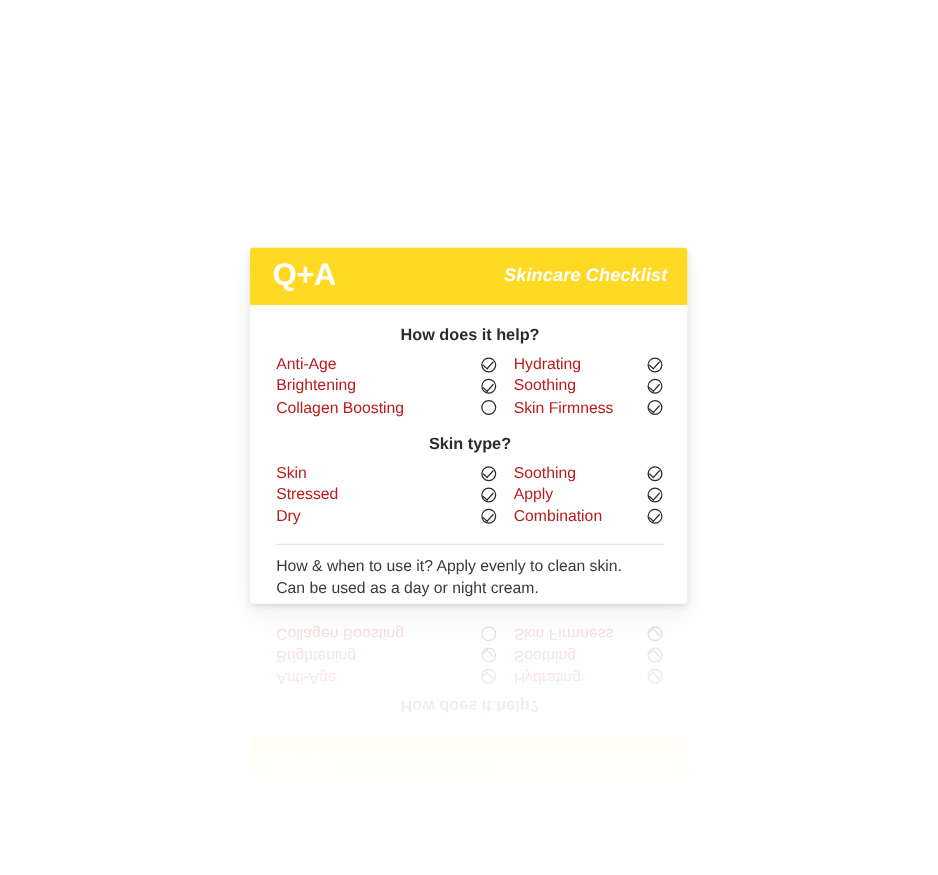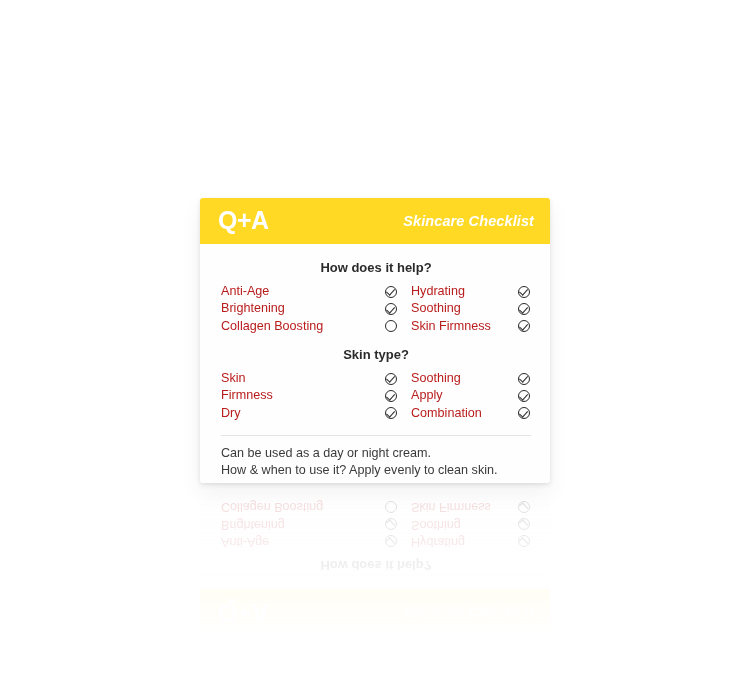--- a/index.html
+++ b/index.html
@@ -211,21 +211,21 @@
       <div class="grid">
         <span class="item">Skin</span>
         <span class="mark">
             <span class="circle checked"></span>
           </span>
         <span class="item">Soothing</span>
         <span class="mark">
             <span class="circle checked"></span>
           </span>
 
-        <span class="item">Firmness</span>
+        <span class="item">Stressed</span>
         <span class="mark">
             <span class="circle checked"></span>
           </span>
         <span class="item">Apply</span>
         <span class="mark">
             <span class="circle checked"></span>
           </span>
 
         <span class="item">Dry</span>
         <span class="mark">
@@ -234,22 +234,22 @@
         <span class="item">Combination</span>
         <span class="mark">
             <span class="circle checked"></span>
           </span>
       </div>
 
       <div class="divider"></div>
     </div>
 
     <div class="footer">
+      <div>How &amp; when to use it? Apply evenly to clean skin.</div>
       <div>Can be used as a day or night cream.</div>
-      <div>How &amp; when to use it? Apply evenly to clean skin.</div>
     </div>
   </div>
 
   <div class="reflection">
     <div class="inner">
       <div class="box-r">
         <div class="header">
           <span class="brand">Q+A</span>
           <span class="header-title">Skincare Checklist</span>
         </div>

